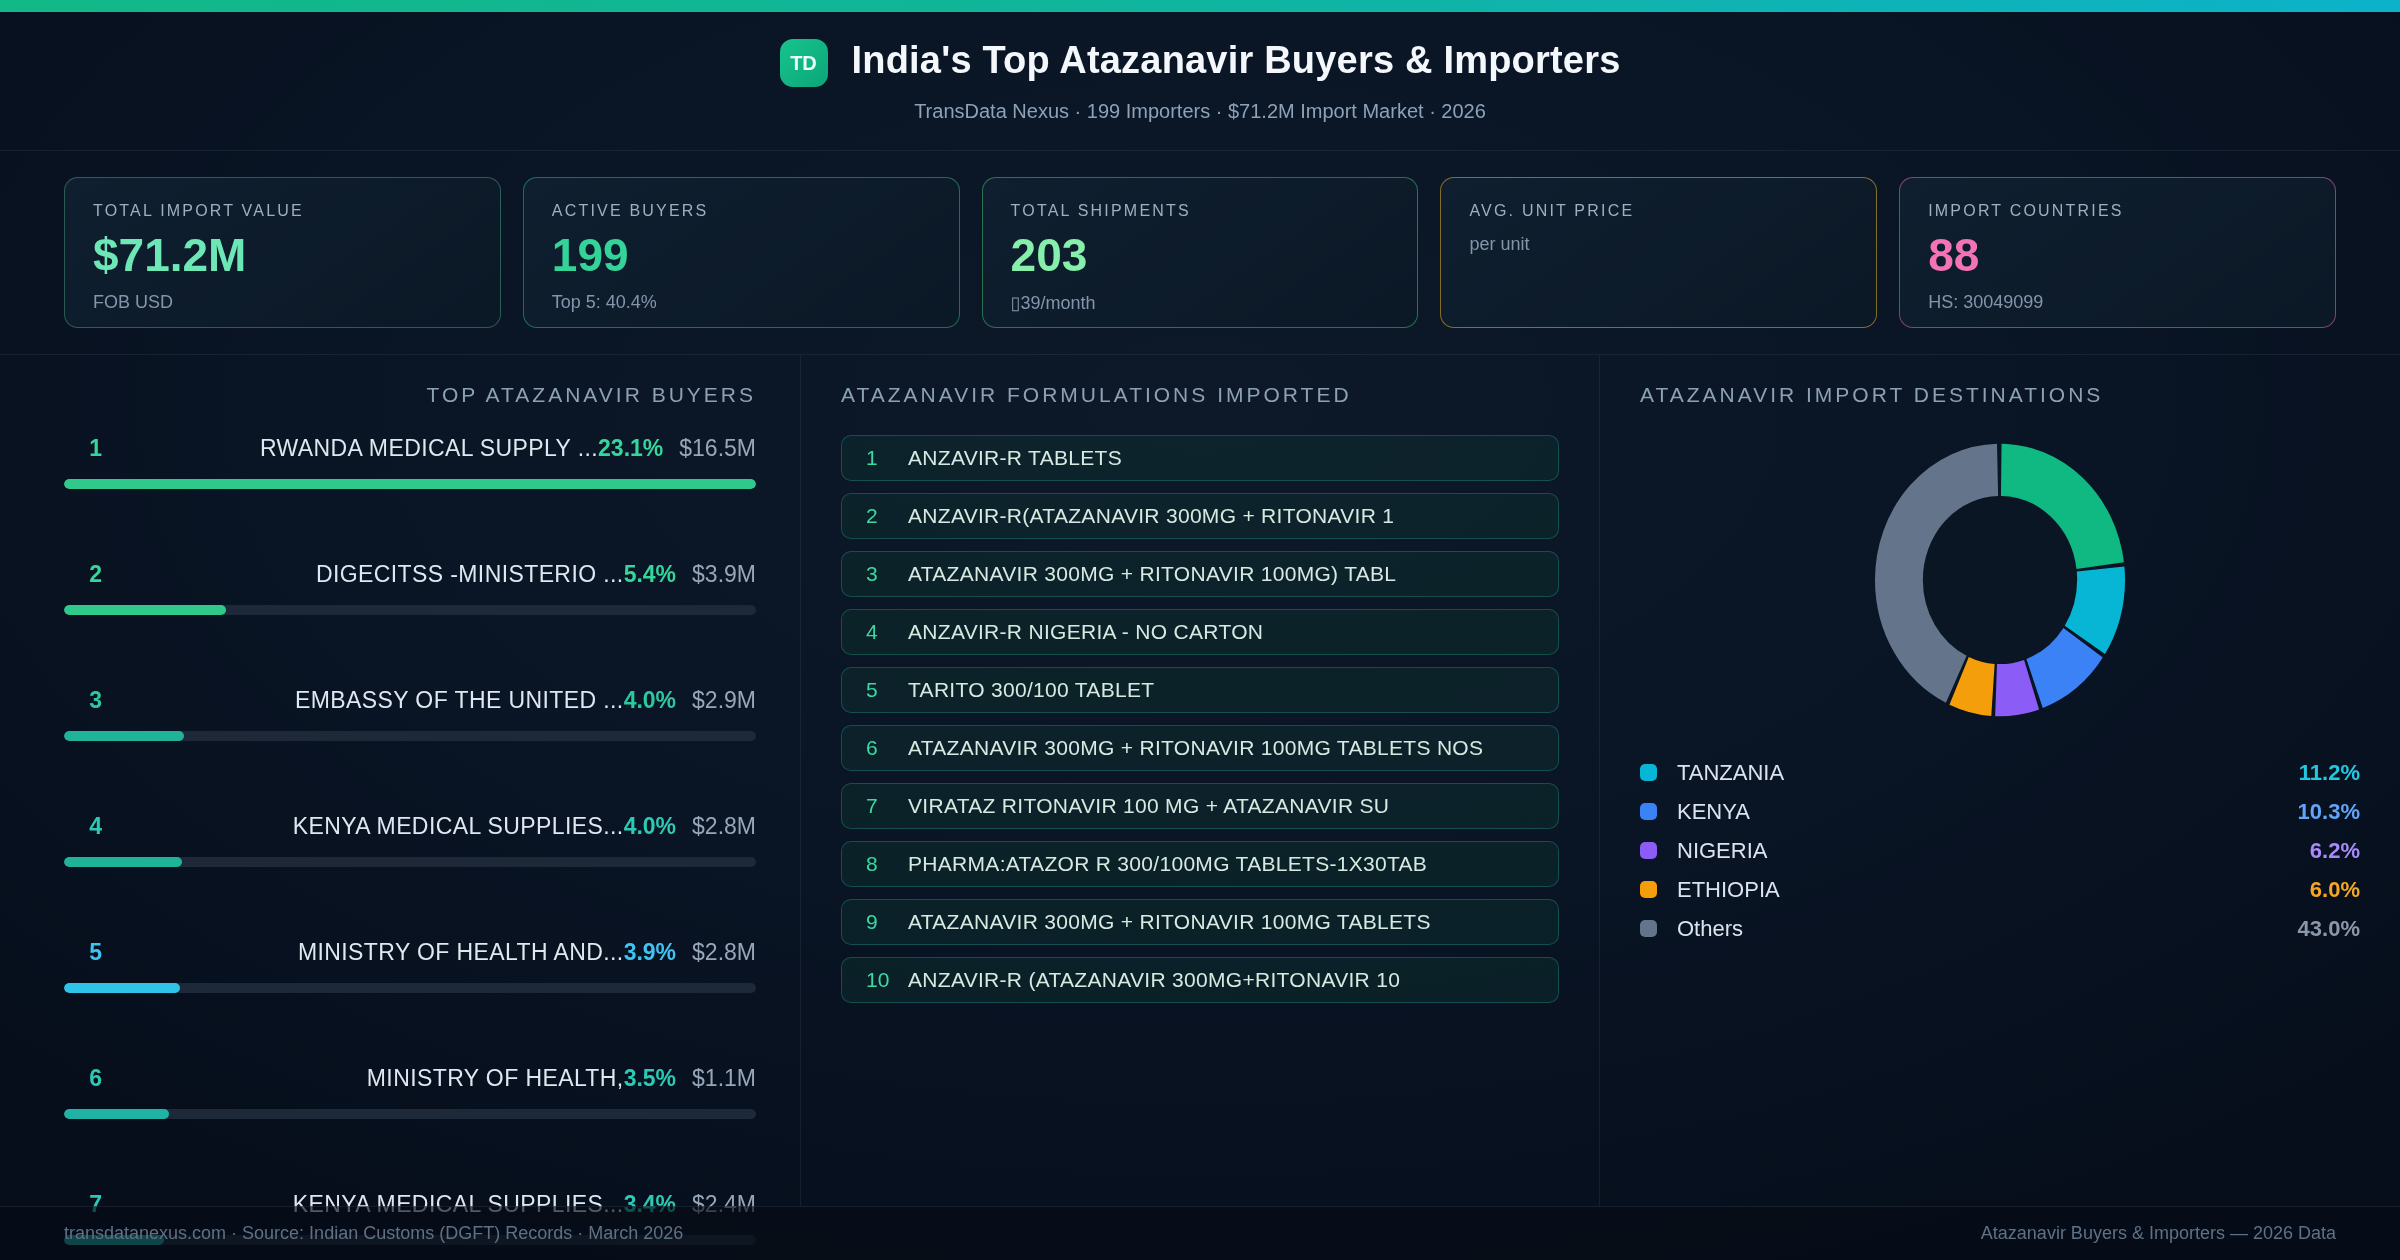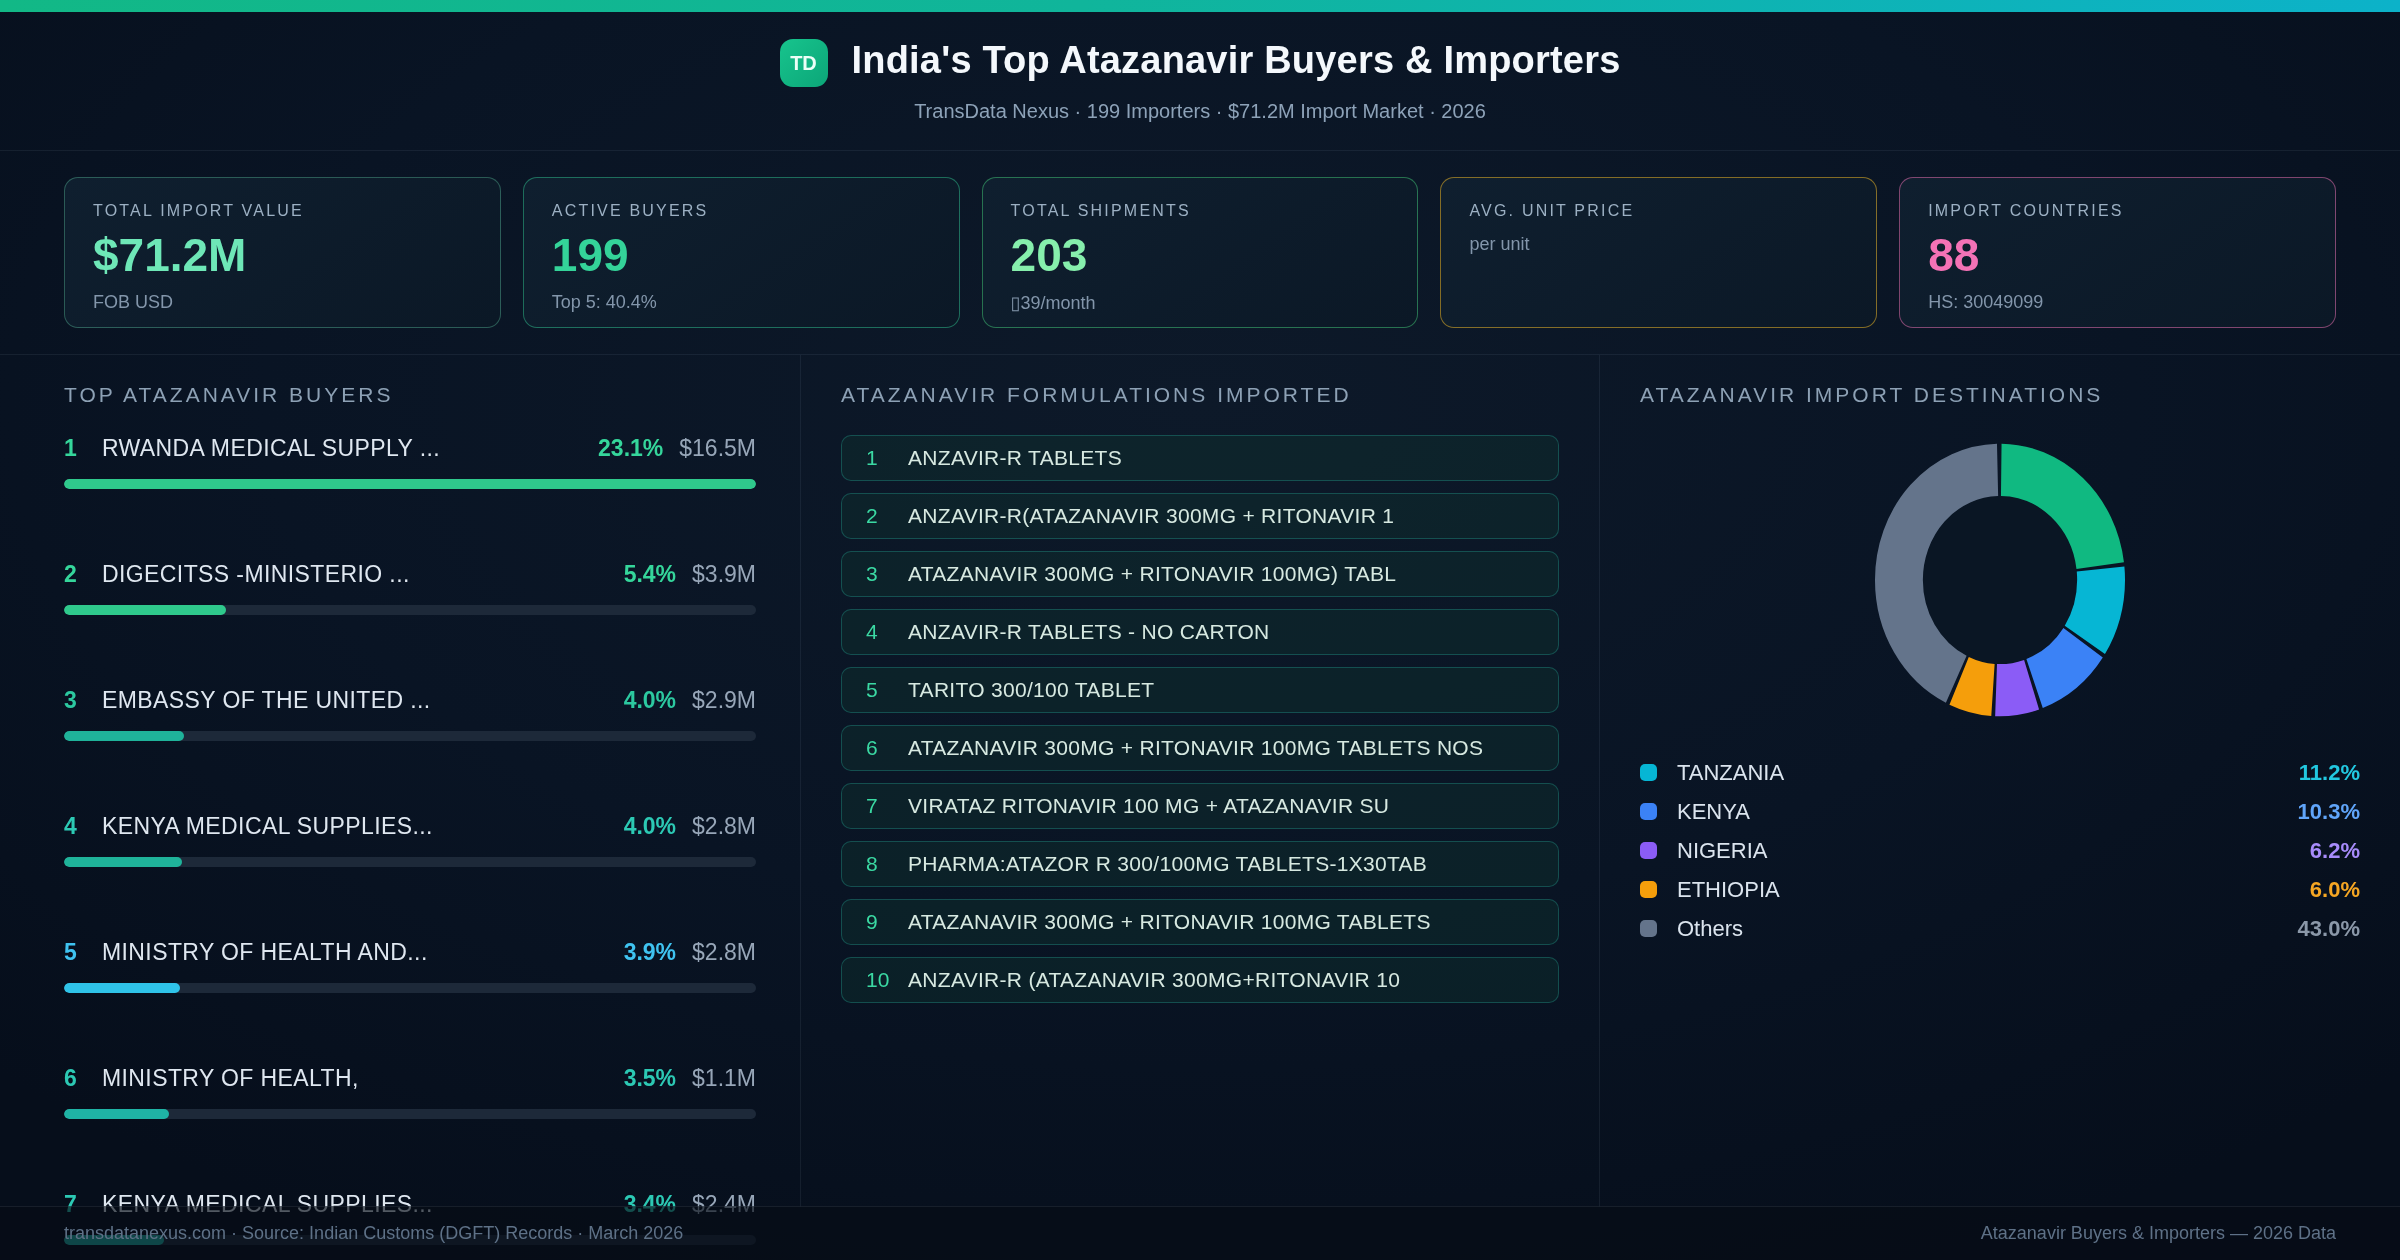--- a/index.html
+++ b/index.html
@@ -16,21 +16,21 @@
   .subtitle{font-size:20px;color:#8da2b8;}
   .stats{height:204px;box-sizing:border-box;display:flex;gap:22px;padding:26px 64px;
     border-bottom:1px solid rgba(148,163,184,0.10);}
   .card{flex:1;box-sizing:border-box;border-radius:14px;border:1.5px solid;
     background:linear-gradient(145deg,#0f1f2f 0%,#0b1826 100%);padding:24px 28px;}
   .card-label{font-size:16px;letter-spacing:2.2px;color:#9cb0c3;font-weight:500;}
   .card-value{font-size:46px;font-weight:600;margin-top:12px;line-height:1;}
   .card-sub{font-size:18px;color:#8396ab;margin-top:14px;}
   .columns{display:flex;height:852px;}
   .col{box-sizing:border-box;width:800px;padding:28px 40px 0 40px;}
-  .col-left{padding-left:64px;padding-right:44px;}
+  .col-left{padding-left:64px;padding-right:44px;text-align:right;}
   .col-mid{border-left:1px solid rgba(148,163,184,0.10);border-right:1px solid rgba(148,163,184,0.10);}
   .panel-title{margin:0 0 28px 0;font-size:21px;font-weight:500;letter-spacing:3px;color:#8da1b5;}
   .buyer-row{margin-bottom:72px;}
   .buyer-head{display:flex;align-items:baseline;font-size:23px;}
   .rank{width:38px;font-weight:600;}
   .buyer-name{flex:1;color:#dfe7f0;letter-spacing:.4px;font-weight:500;}
   .buyer-pct{font-weight:700;margin-right:16px;}
   .buyer-val{color:#97a6b8;}
   .buyer-track{height:10px;margin-top:17px;border-radius:5px;background:#1d2939;overflow:hidden;}
   .buyer-fill{height:100%;border-radius:5px;}
@@ -184,21 +184,21 @@
           <div class="pill">
             <span class="pill-num">2</span>
             <span class="pill-text">ANZAVIR-R(ATAZANAVIR 300MG + RITONAVIR 1</span>
           </div>
           <div class="pill">
             <span class="pill-num">3</span>
             <span class="pill-text">ATAZANAVIR 300MG + RITONAVIR 100MG) TABL</span>
           </div>
           <div class="pill">
             <span class="pill-num">4</span>
-            <span class="pill-text">ANZAVIR-R TABLETS - NO CARTON</span>
+            <span class="pill-text">ANZAVIR-R NIGERIA - NO CARTON</span>
           </div>
           <div class="pill">
             <span class="pill-num">5</span>
             <span class="pill-text">TARITO 300/100 TABLET</span>
           </div>
           <div class="pill">
             <span class="pill-num">6</span>
             <span class="pill-text">ATAZANAVIR 300MG + RITONAVIR 100MG TABLETS NOS</span>
           </div>
           <div class="pill">

